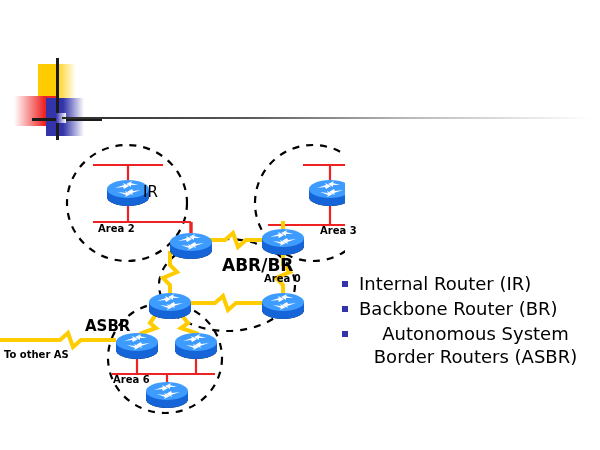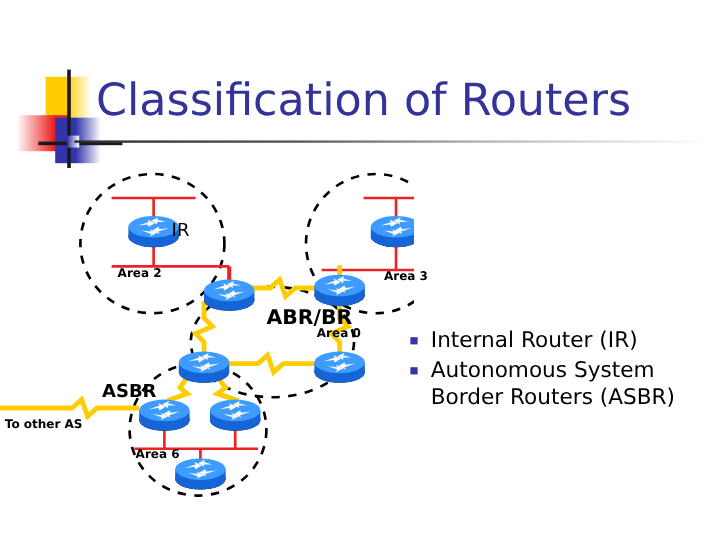--- a/index.html
+++ b/index.html
@@ -35,21 +35,21 @@
     position:absolute;left:62px;top:117px;width:530px;height:2px;
     background:linear-gradient(to right,#2b2b2b 0%,#5a5a5a 35%,#b8b8b8 65%,#ffffff 100%);
   }
   .title-rule-cap{
     position:absolute;left:56px;top:113px;width:10px;height:10px;
     background:linear-gradient(to right,#3333AA 0%,#ffffff 100%);
   }
 
   
   .bullets{position:absolute;left:342px;top:272px;width:250px;}
-  .bullet-row{display:flex;align-items:flex-start;margin-bottom:2px;}
+  .bullet-row{display:flex;align-items:flex-start;margin-bottom:2px;text-align:center;}
   .bullet-mark{
     width:6px;height:6px;background:#3333AA;flex:0 0 auto;
     margin-top:9px;margin-right:11px;
   }
   .bullet-text{
     font-size:18px;color:#000000;line-height:23px;
     font-family:"DejaVu Sans", sans-serif;
   }
 
   
@@ -72,21 +72,20 @@
 <div id="slide">
 
   <div class="logo">
     <div class="sq sq-yellow"></div>
     <div class="sq sq-red"></div>
     <div class="sq sq-blue"></div>
     <div class="sq bar-v"></div>
     <div class="sq bar-h"></div>
   </div>
 
-  <div class="title">Classification of Routers</div>
   <div class="title-rule-cap"></div>
   <div class="title-rule"></div>
 
   <div id="diagram">
     <svg width="345" height="290" viewBox="0 0 345 290" xmlns="http://www.w3.org/2000/svg">
       <defs>
 
         <g id="router">
           <ellipse cx="0" cy="6" rx="21" ry="9" fill="#0a0a0a"></ellipse>
           <rect x="-21" y="-2" width="42" height="8" fill="#1565D8"></rect>
@@ -192,17 +191,21 @@
     <div class="lbl lbl-area" style="left:113px;top:249px;">Area 6</div>
   </div>
 
   <div class="bullets">
     <div class="bullet-row">
       <div class="bullet-mark"></div>
       <div class="bullet-text">Internal Router (IR)</div>
     </div>
     <div class="bullet-row">
       <div class="bullet-mark"></div>
+      <div class="bullet-text">Backbone Router (BR)</div>
+    </div>
+    <div class="bullet-row">
+      <div class="bullet-mark"></div>
       <div class="bullet-text">Autonomous System Border Routers (ASBR)</div>
     </div>
   </div>
 
 </div>
 
 </body></html>

